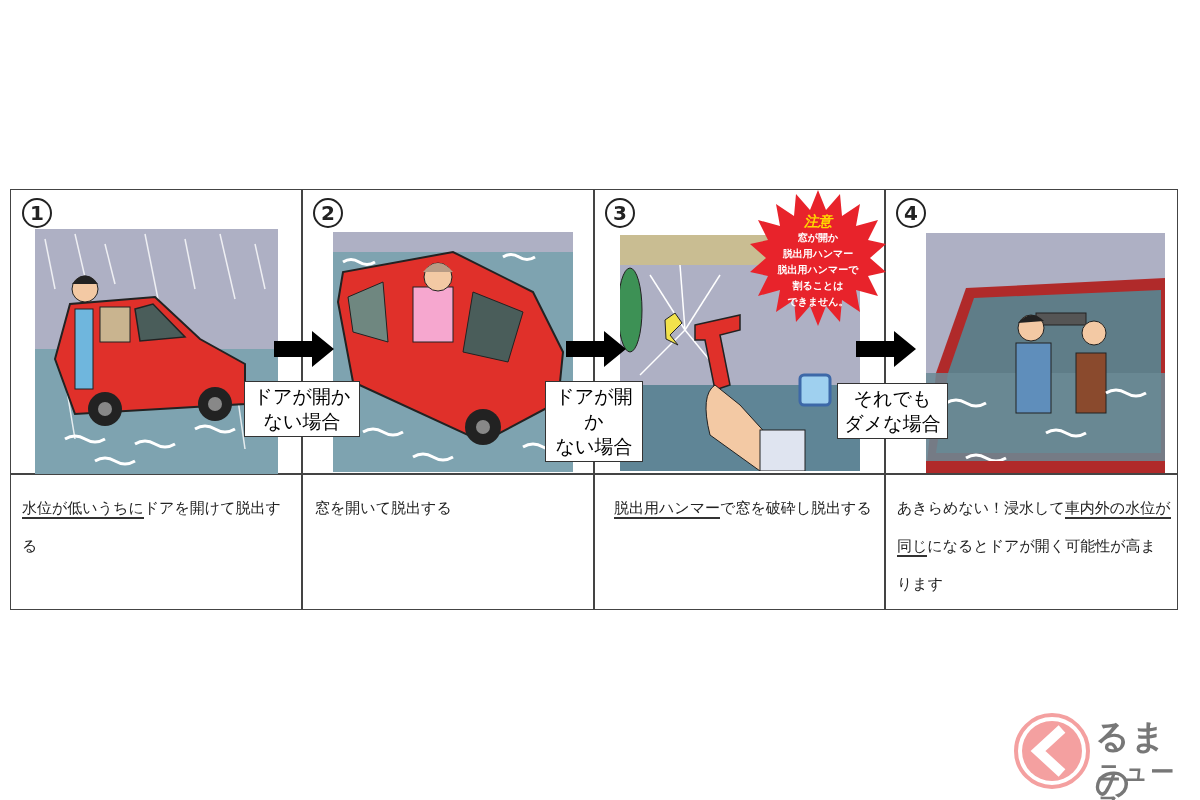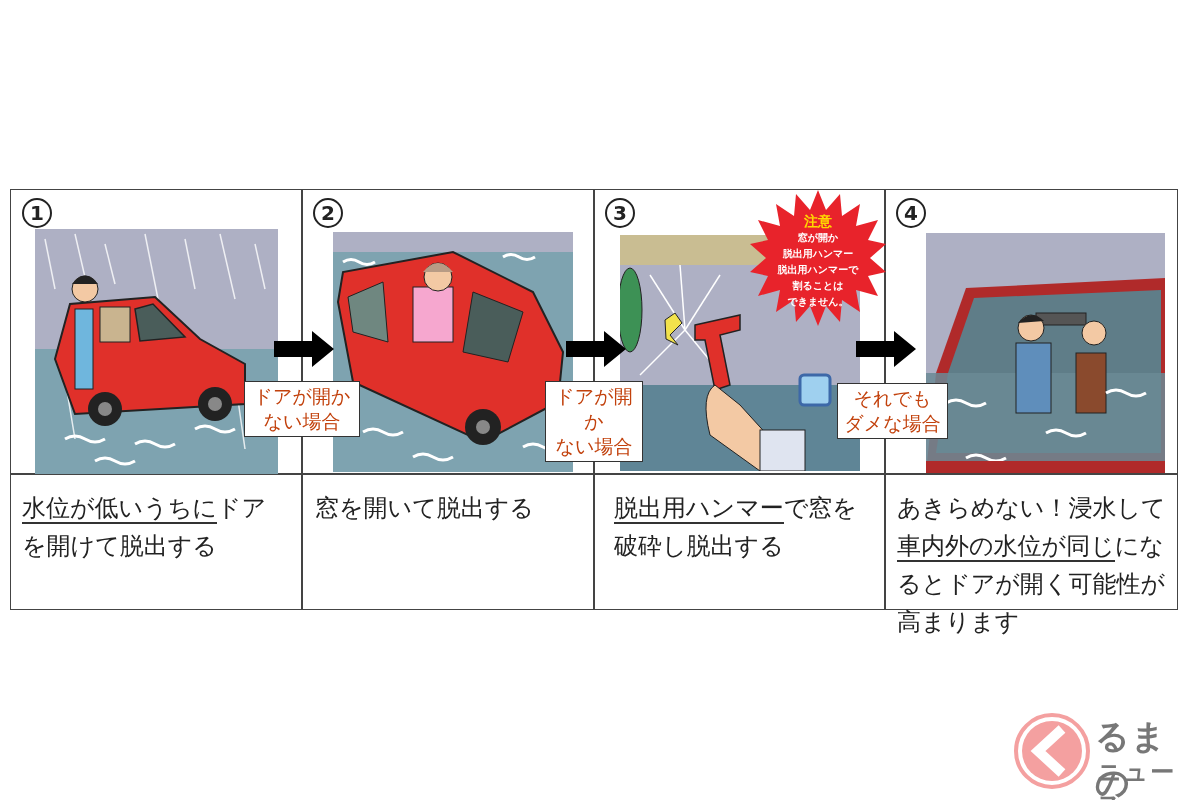--- a/index.html
+++ b/index.html
@@ -12,34 +12,34 @@
     border: 1.5px solid #444; box-sizing: border-box;
   }
   .vline { position: absolute; top: 0; bottom: 0; width: 1.5px; background: #444; }
   .hline { position: absolute; left: 0; right: 0; top: 283px; height: 1.5px; background: #444; }
   .num {
     position: absolute; width: 26px; height: 26px; border: 2px solid #222; border-radius: 50%;
     font-size: 20px; line-height: 26px; text-align: center; font-weight: bold; color: #222;
   }
   .panel { position: absolute; overflow: hidden; }
   .desc {
-    position: absolute; font-size: 24px; line-height: 38px; color: #222;
+    position: absolute; font-size: 15px; line-height: 38px; color: #222;
   }
   .desc u { text-decoration: none; border-bottom: 2px solid #333; }
   .arrow { position: absolute; width: 60px; height: 36px; }
   .label {
     position: absolute; background: #fff; border: 1.5px solid #333; font-size: 19px;
-    line-height: 25px; text-align: center; padding: 2px 3px; color: #c2410c;
+    line-height: 25px; text-align: center; padding: 2px 3px; color: #000000;
   }
   .burst { position: absolute; left: 748px; top: 188px; width: 140px; height: 140px; }
   .burst-text {
     position: absolute; left: 763px; top: 212px; width: 110px; text-align: center;
     color: #fff; font-size: 10px; line-height: 16px; font-weight: bold;
   }
-  .burst-title { color: #ffd800; font-size: 14px; line-height: 18px; }
+  .burst-title { color: #ffd800; font-size: 14px; line-height: 18px; font-style: italic; }
   .logo-text1 { position: absolute; left: 1095px; top: 714px; font-size: 34px; color: #777; font-weight: bold; letter-spacing: 1px;}
   .logo-text2 { position: absolute; left: 1097px; top: 756px; font-size: 24px; color: #777; font-weight: bold; letter-spacing: 2px;}
 </style>
 </head>
 <body>
 
 <div class="table">
   <div class="vline" style="left:290px"></div>
   <div class="vline" style="left:582px"></div>
   <div class="vline" style="left:873px"></div>

